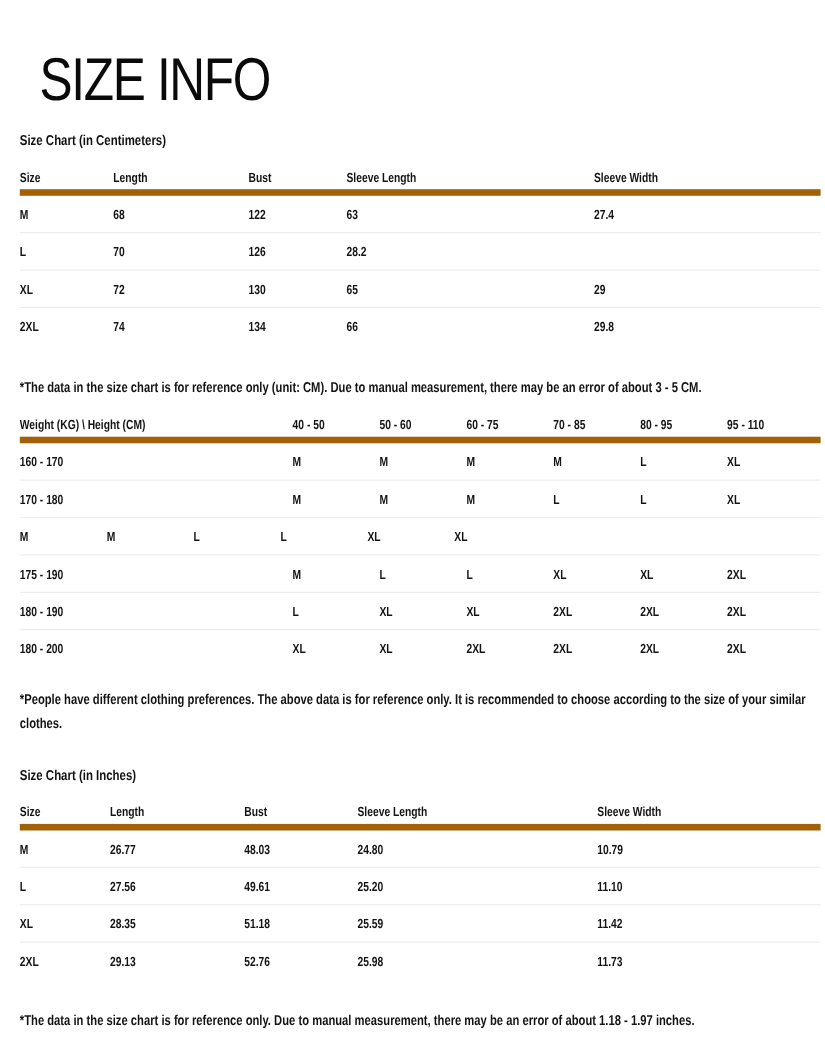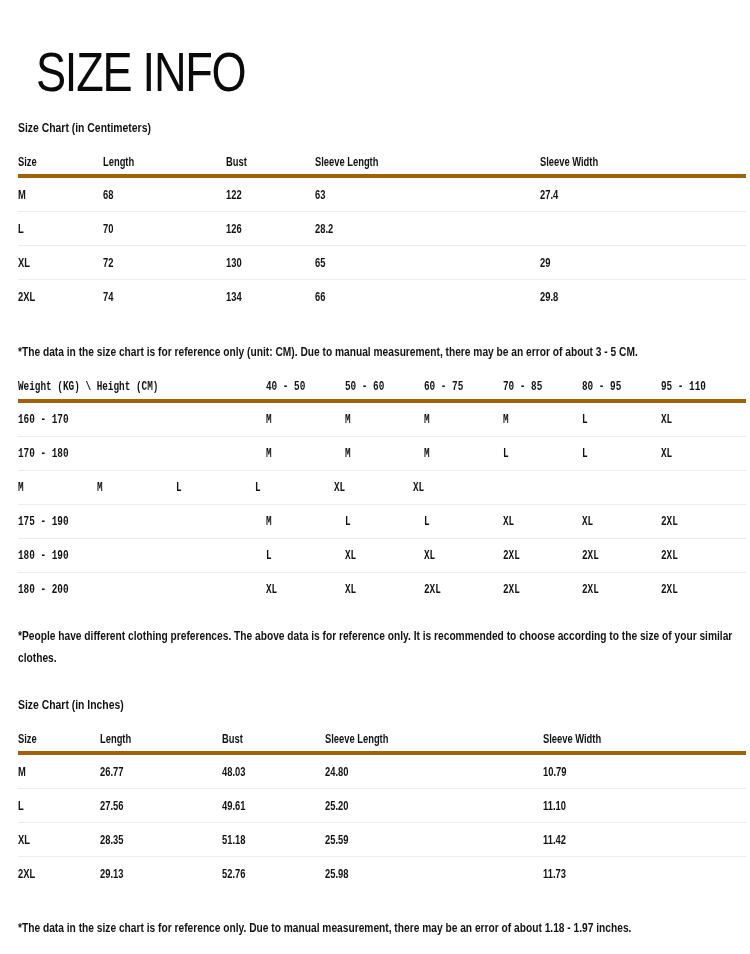--- a/index.html
+++ b/index.html
@@ -20,25 +20,25 @@
   }
   .page-title .tx { transform: scaleX(0.82); }
   .section-heading {
     margin-left: 18px;
     font-size: 13px; font-weight: 700; line-height: 16px; color: #111;
   }
   #heading-cm { margin-top: 22px; }
   #heading-in { margin-top: 28px; }
   .tbl { margin: 0 4px 0 18px; }
   #cm-table  { margin-top: 14px; }
-  #fit-table { margin-top: 12px; font-family: Liberation Mono, monospace; }
+  #fit-table { margin-top: 12px; }
   #inch-table{ margin-top: 14px; }
   .thead {
     display: flex; align-items: center; height: 28px;
-    border-bottom: 4px solid #a16207;
+    border-bottom: 6px solid #a16207;
     font-size: 12px; font-weight: 700;
   }
   .trow {
     display: flex; align-items: center; height: 34px;
     border-bottom: 1px solid #ececec;
     font-size: 12px; font-weight: 700;
   }
   .tbl .trow:last-child { border-bottom: none; }
   .cell { flex: 0 0 auto; }
   

